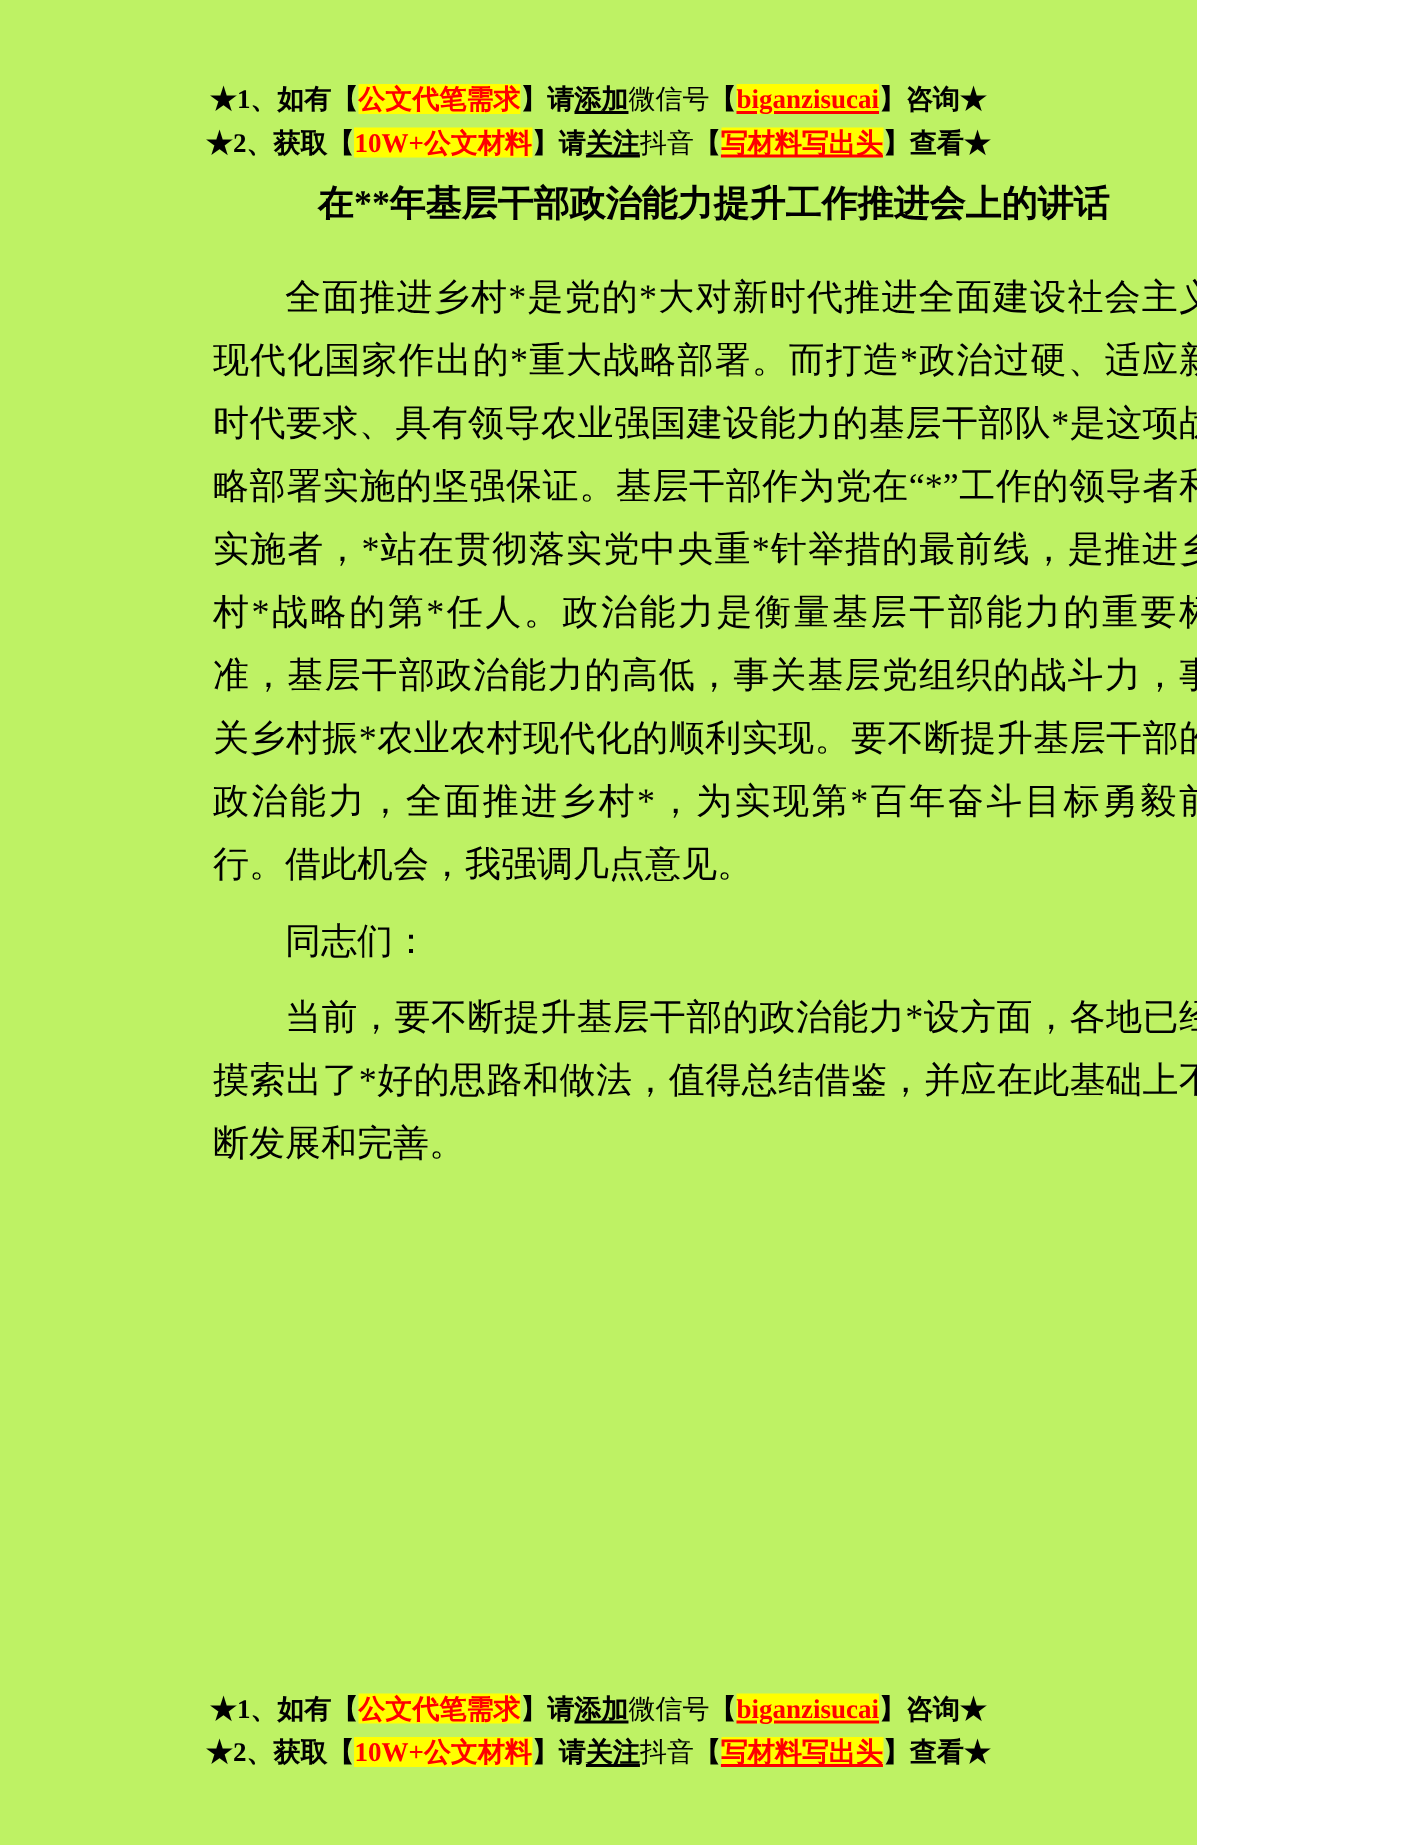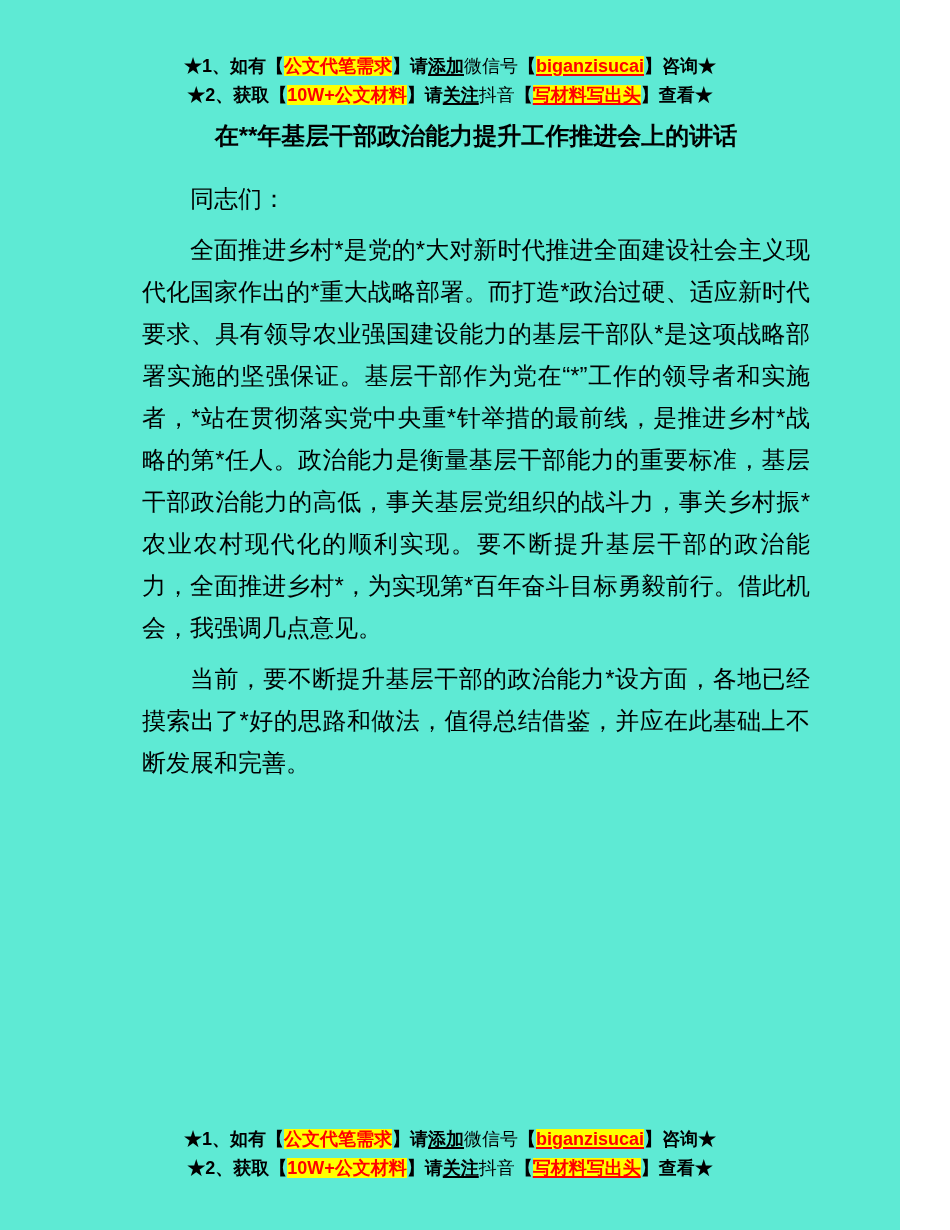--- a/index.html
+++ b/index.html
@@ -1,23 +1,23 @@
 <!DOCTYPE html>
 <html><head>
 <meta charset="utf-8">
 <style>
   html, body { margin: 0; padding: 0; }
   .page {
     position: relative;
-    width: 900px;
+    width: 798px;
     height: 1230px;
-    background: #5eead4;
+    background: #bef264;
     overflow: hidden;
     color: #000000;
-    font-family: Liberation Sans, sans-serif;
+    font-family: Liberation Serif, serif;
   }
   
   .promo {
     position: absolute;
     left: 0;
     width: 100%;
     text-align: center;
     font-size: 18px;
     font-weight: bold;
     line-height: 29px;
@@ -68,22 +68,22 @@
 
 <div class="page">
   <div class="promo promo-header" id="header-promo">
       <div class="promo-line"><span class="seg seg-plain">★1、如有【</span><span class="seg seg-red_highlight">公文代笔需求</span><span class="seg seg-plain">】请</span><span class="seg seg-underline">添加</span><span class="seg seg-normal">微信号</span><span class="seg seg-plain">【</span><span class="seg seg-red_highlight_underline">biganzisucai</span><span class="seg seg-plain">】咨询★</span></div>
       <div class="promo-line"><span class="seg seg-plain">★2、获取【</span><span class="seg seg-red_highlight">10W+公文材料</span><span class="seg seg-plain">】请</span><span class="seg seg-underline">关注</span><span class="seg seg-normal">抖音</span><span class="seg seg-plain">【</span><span class="seg seg-red_highlight_underline">写材料写出头</span><span class="seg seg-plain">】查看★</span></div>
     </div>
 
   <div class="doc">
     <h1 class="title">在**年基层干部政治能力提升工作推进会上的讲话</h1>
     <div id="paragraphs">
+        <p class="para">全面推进乡村*是党的*大对新时代推进全面建设社会主义现代化国家作出的*重大战略部署。而打造*政治过硬、适应新时代要求、具有领导农业强国建设能力的基层干部队*是这项战略部署实施的坚强保证。基层干部作为党在“*”工作的领导者和实施者，*站在贯彻落实党中央重*针举措的最前线，是推进乡村*战略的第*任人。政治能力是衡量基层干部能力的重要标准，基层干部政治能力的高低，事关基层党组织的战斗力，事关乡村振*农业农村现代化的顺利实现。要不断提升基层干部的政治能力，全面推进乡村*，为实现第*百年奋斗目标勇毅前行。借此机会，我强调几点意见。</p>
         <p class="para">同志们：</p>
-        <p class="para">全面推进乡村*是党的*大对新时代推进全面建设社会主义现代化国家作出的*重大战略部署。而打造*政治过硬、适应新时代要求、具有领导农业强国建设能力的基层干部队*是这项战略部署实施的坚强保证。基层干部作为党在“*”工作的领导者和实施者，*站在贯彻落实党中央重*针举措的最前线，是推进乡村*战略的第*任人。政治能力是衡量基层干部能力的重要标准，基层干部政治能力的高低，事关基层党组织的战斗力，事关乡村振*农业农村现代化的顺利实现。要不断提升基层干部的政治能力，全面推进乡村*，为实现第*百年奋斗目标勇毅前行。借此机会，我强调几点意见。</p>
         <p class="para">当前，要不断提升基层干部的政治能力*设方面，各地已经摸索出了*好的思路和做法，值得总结借鉴，并应在此基础上不断发展和完善。</p>
       </div>
   </div>
 
   <div class="promo promo-footer" id="footer-promo">
       <div class="promo-line"><span class="seg seg-plain">★1、如有【</span><span class="seg seg-red_highlight">公文代笔需求</span><span class="seg seg-plain">】请</span><span class="seg seg-underline">添加</span><span class="seg seg-normal">微信号</span><span class="seg seg-plain">【</span><span class="seg seg-red_highlight_underline">biganzisucai</span><span class="seg seg-plain">】咨询★</span></div>
       <div class="promo-line"><span class="seg seg-plain">★2、获取【</span><span class="seg seg-red_highlight">10W+公文材料</span><span class="seg seg-plain">】请</span><span class="seg seg-underline">关注</span><span class="seg seg-normal">抖音</span><span class="seg seg-plain">【</span><span class="seg seg-red_highlight_underline">写材料写出头</span><span class="seg seg-plain">】查看★</span></div>
     </div>
 </div>
 

